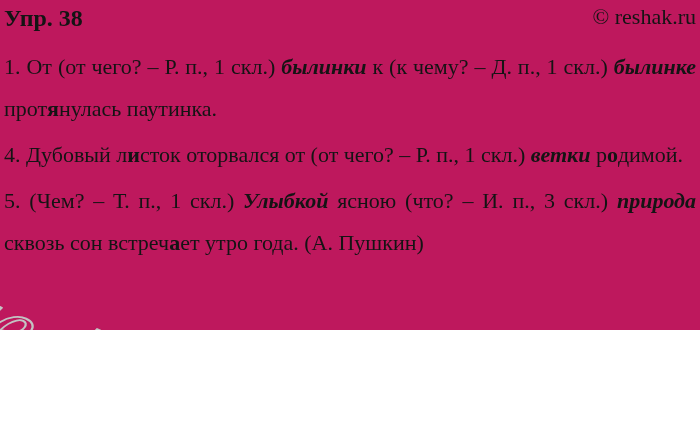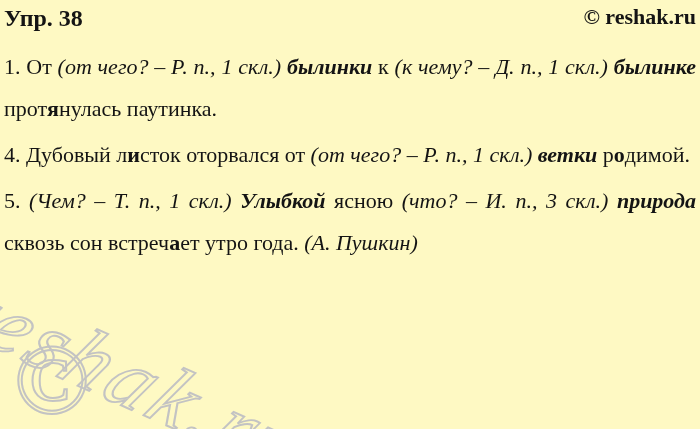--- a/index.html
+++ b/index.html
@@ -3,57 +3,56 @@
 <meta charset="utf-8">
 <style>
   html, body {
     margin: 0;
     padding: 0;
     background: #ffffff;
   }
   .page {
     position: relative;
     width: 700px;
-    height: 429px;
-    background: #fef9c3;
+    height: 330px;
+    background: #be185d;
     overflow: hidden;
     font-family: "Liberation Serif", "DejaVu Serif", serif;
     color: #141414;
   }
   .header {
     display: flex;
     justify-content: space-between;
     align-items: flex-start;
     padding: 4px 4px 0 4px;
     height: 46px;
     box-sizing: border-box;
   }
   .ex-number {
     font-weight: bold;
     font-size: 24px;
     line-height: 28px;
   }
   .copyright {
     font-size: 22px;
     line-height: 26px;
-    font-weight: bold;
   }
   .content {
     position: relative;
     z-index: 1;
     padding: 0 4px;
   }
   .content p {
     margin: 0 0 4px 0;
     font-size: 22px;
     line-height: 42px;
     text-align: justify;
   }
   .seg-r  { font-style: normal; font-weight: normal; }
-  .seg-i  { font-style: italic; font-weight: normal; }
+  .seg-i  { font-weight: normal; }
   .seg-b  { font-style: normal; font-weight: bold; }
   .seg-bi { font-style: italic; font-weight: bold; }
 
   
   .wm {
     position: absolute;
     z-index: 2;
     pointer-events: none;
     color: transparent;
     -webkit-text-stroke: 2px #c3c3c3;

